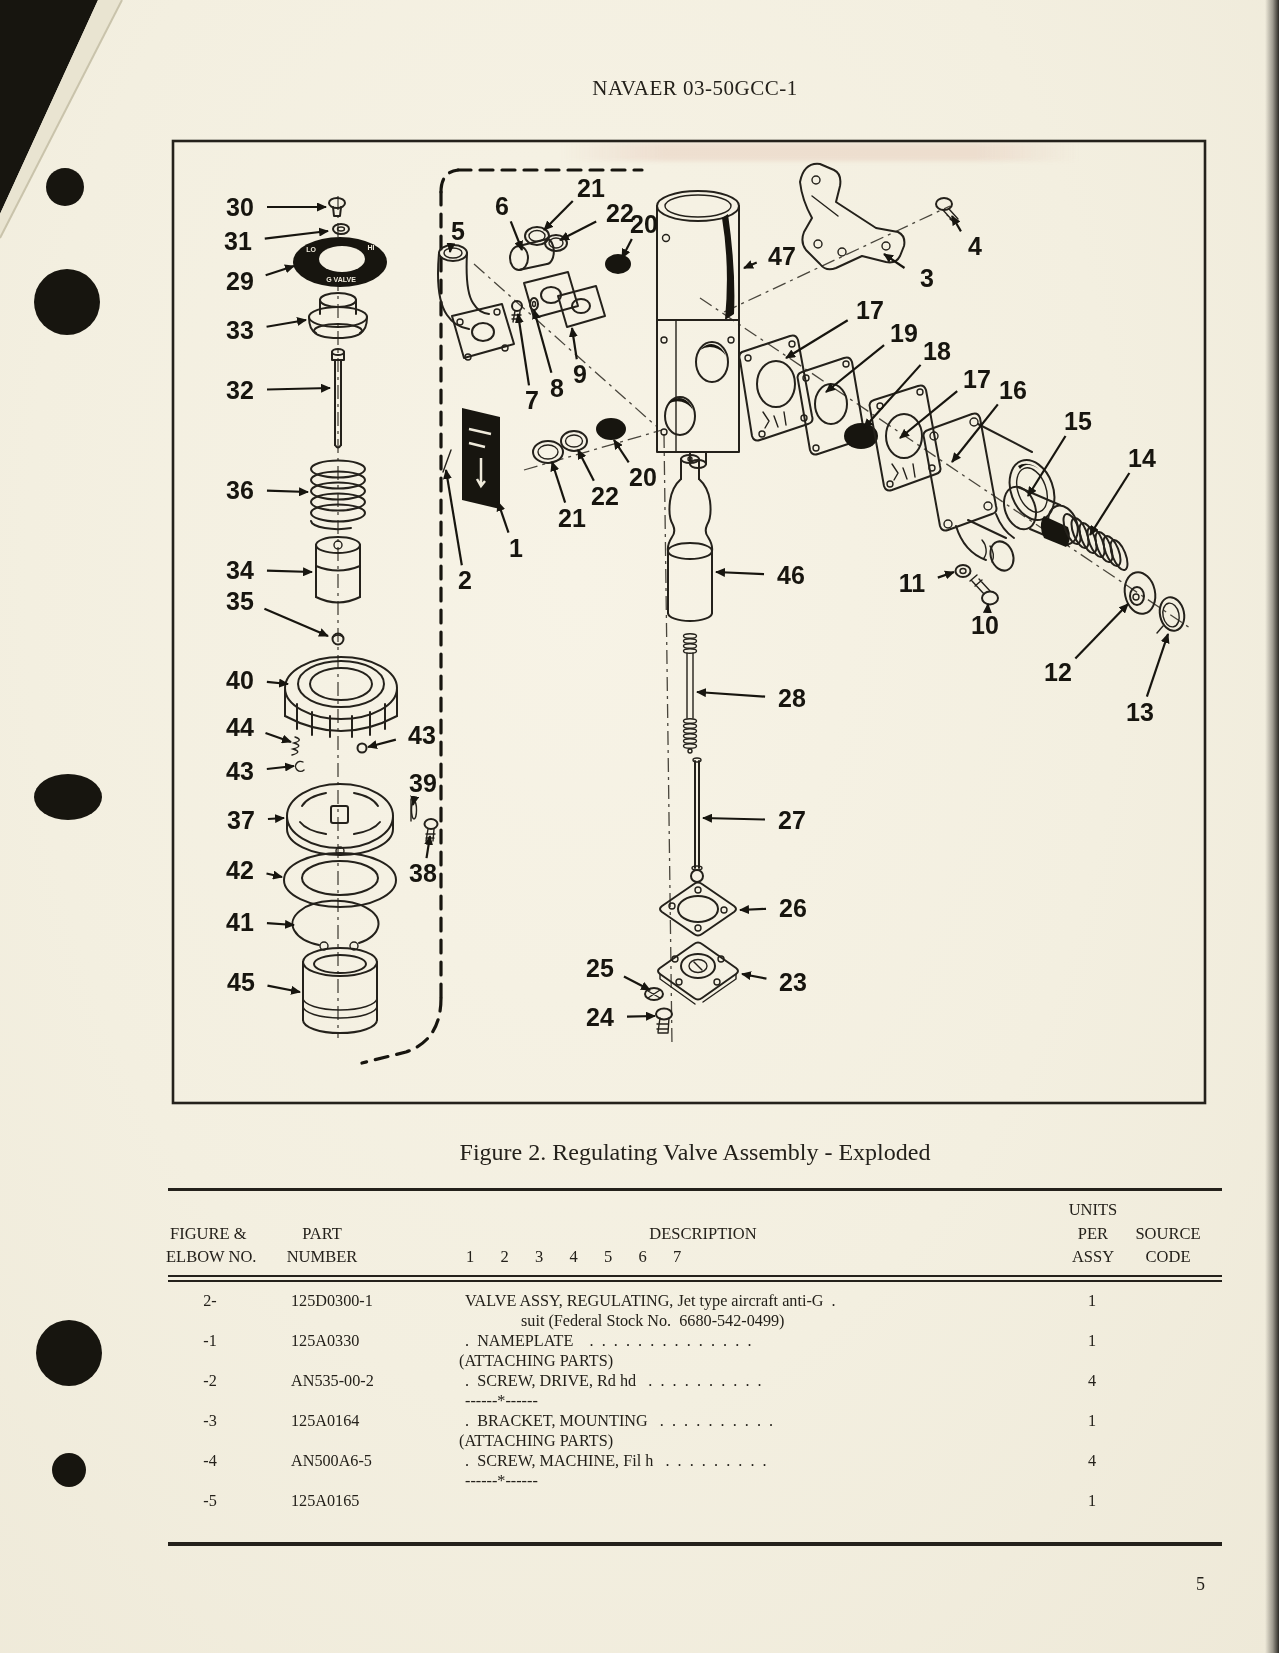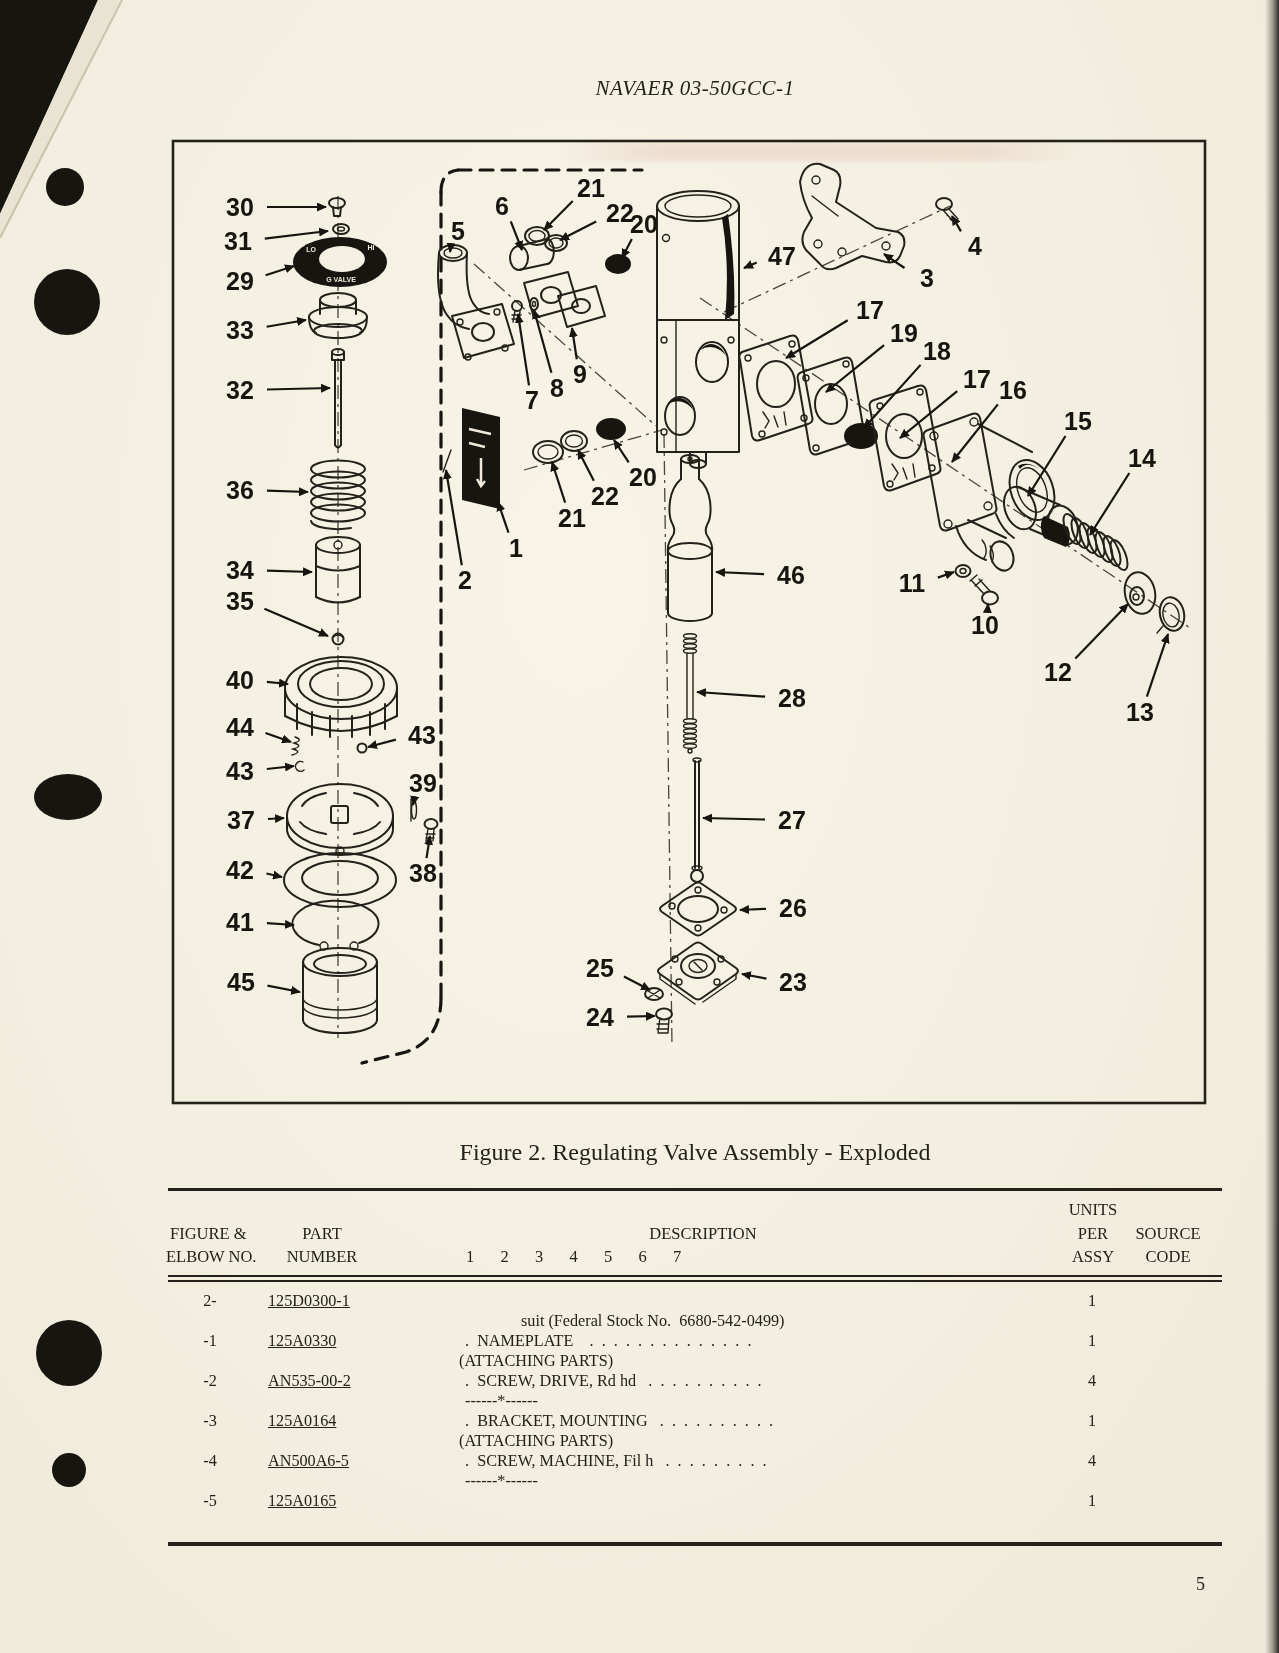--- a/index.html
+++ b/index.html
@@ -3,21 +3,21 @@
 <meta charset="utf-8">
 <style>
   html,body { margin:0; padding:0; }
   body { width:1279px; height:1653px; position:relative; overflow:hidden;
          font-family:"Liberation Serif", serif; background:#3a3732; }
   .page { position:absolute; inset:0; background:#f4f0e2;
           background-image: radial-gradient(ellipse at 45% 35%, #f7f3e6 0%, #f3efe0 55%, #eee9d8 100%); }
   .edge-right { position:absolute; top:0; right:0; width:14px; height:100%;
           background:linear-gradient(to right, rgba(58,55,50,0) 0%, rgba(58,55,50,.45) 55%, #2c2a25 100%); }
   .doc-title { position:absolute; left:168px; top:76px; width:1054px; text-align:center;
-          font-size:21px; letter-spacing:.5px; color:#24211b;font-style:italic; }
+          font-size:21px; letter-spacing:.5px; color:#24211b; }
   .ghost { position:absolute; left:560px; top:143px; width:520px; height:18px;
           background:linear-gradient(to right, rgba(205,130,115,0) 0%, rgba(205,130,115,.16) 20%, rgba(205,130,115,.16) 80%, rgba(205,130,115,0) 100%);
           filter:blur(2px); }
   svg.fig { position:absolute; left:0; top:0; width:1279px; height:1653px; }
   .p  { fill:none; stroke:#24211b; stroke-width:2; stroke-linecap:round; stroke-linejoin:round; }
   .pt { fill:none; stroke:#24211b; stroke-width:1.4; stroke-linecap:round; }
   .k  { fill:#17150f; stroke:none; }
   .cl { fill:none; stroke:#2a271f; stroke-width:1.3; stroke-dasharray:14 5 3 5; opacity:.85; }
   .bd { fill:none; stroke:#17150f; stroke-width:3.2; stroke-dasharray:13 9; stroke-linecap:round; }
   .callout { font:700 25px "Liberation Sans", sans-serif; fill:#17150f; text-anchor:middle; }
@@ -25,21 +25,21 @@
   .wt { font:700 7px "Liberation Sans", sans-serif; fill:#efeadb; text-anchor:middle; }
   .caption { position:absolute; left:168px; top:1139px; width:1054px; text-align:center;
           font-size:24px; color:#24211b; }
   .rule { position:absolute; background:#24211b; }
   .th { position:absolute; font-size:16.5px; color:#24211b; white-space:pre; }
   .thc { transform:translateX(-50%); }
   .tbody { position:absolute; left:160px; top:1292px; width:1066px; }
   .trow { position:relative; height:20px; font-size:16.2px; color:#24211b; }
   .trow span { position:absolute; top:0; white-space:pre; }
   .trow .c1 { left:0; width:100px; text-align:center; }
-  .trow .c2 { left:108px; width:170px;text-decoration:underline; }
+  .trow .c2 { left:131px; width:170px; }
   .trow .c3 { left:305px; width:600px; }
   .trow .c4 { left:887px; width:90px; text-align:center; }
   .trow .c5 { left:975px; width:90px; text-align:center; }
   .trow.cont .c3 { padding-left:56px; }
   .trow.note .c3 { left:299px; }
   .page-num { position:absolute; left:1196px; top:1574px; font-size:18px; color:#24211b; }
 </style>
 </head>
 <body>
 
@@ -526,20 +526,21 @@
   <div class="th thc" style="left:1168px; top:1224px;">SOURCE</div>
   <div class="th thc" style="left:1168px; top:1247px;">CODE</div>
 
   <div class="rule" style="left:168px; top:1275px; width:1054px; height:2px;"></div>
   <div class="rule" style="left:168px; top:1280px; width:1054px; height:2px;"></div>
 
   <div class="tbody">
       <div class="trow">
         <span class="c1">2-</span>
         <span class="c2">125D0300-1</span>
+        <span class="c3">VALVE ASSY, REGULATING, Jet type aircraft anti-G  .</span>
         <span class="c4">1</span>
         <span class="c5"></span>
       </div>
       <div class="trow cont">
         <span class="c1"></span>
         <span class="c2"></span>
         <span class="c3">suit (Federal Stock No.  6680-542-0499)</span>
         <span class="c4"></span>
         <span class="c5"></span>
       </div>

